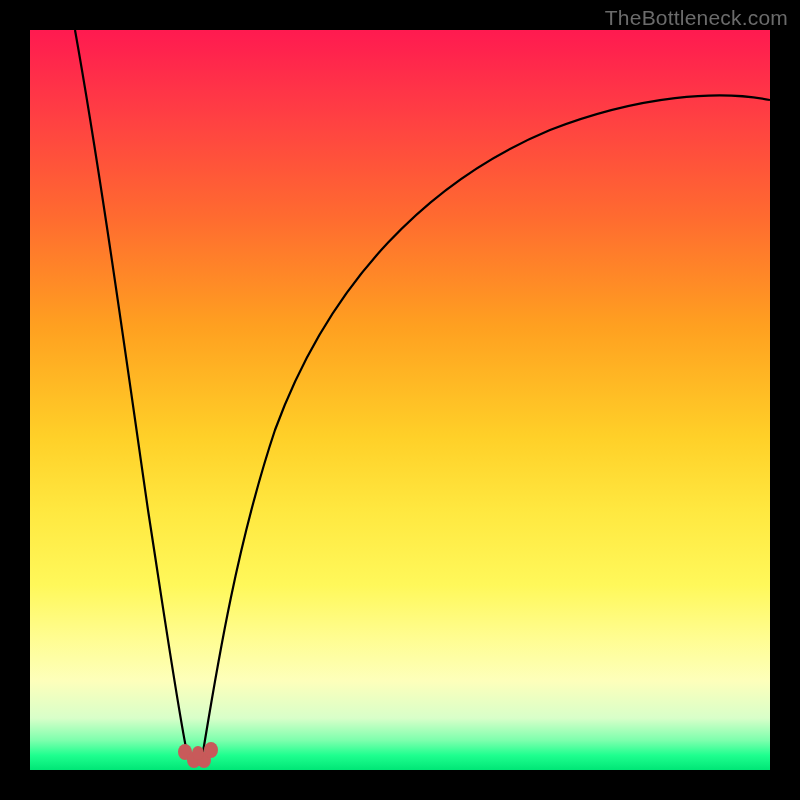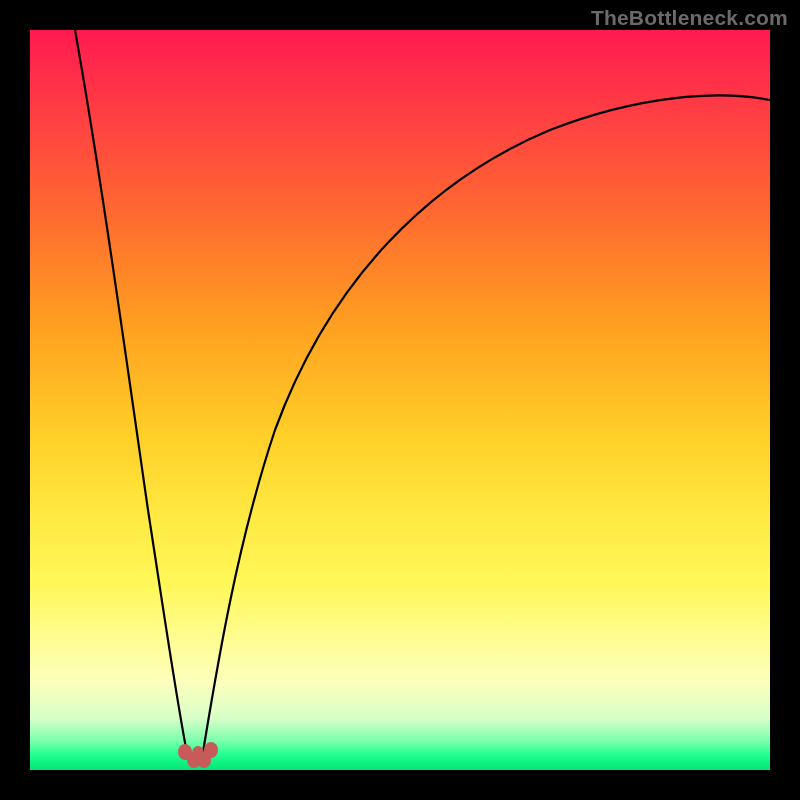--- a/index.html
+++ b/index.html
@@ -33,21 +33,21 @@
       #1fff8f 98%,
       #00e676 100%
     );
   }
   .watermark {
     position: absolute;
     top: 6px;
     right: 12px;
     color: #6b6b6b;
     font-size: 21px;
-    font-weight: 700;
+    font-weight: 400;
     letter-spacing: 0.2px;
     z-index: 5;
   }
   svg.curve {
     position: absolute;
     left: 0;
     top: 0;
     width: 740px;
     height: 740px;
   }

